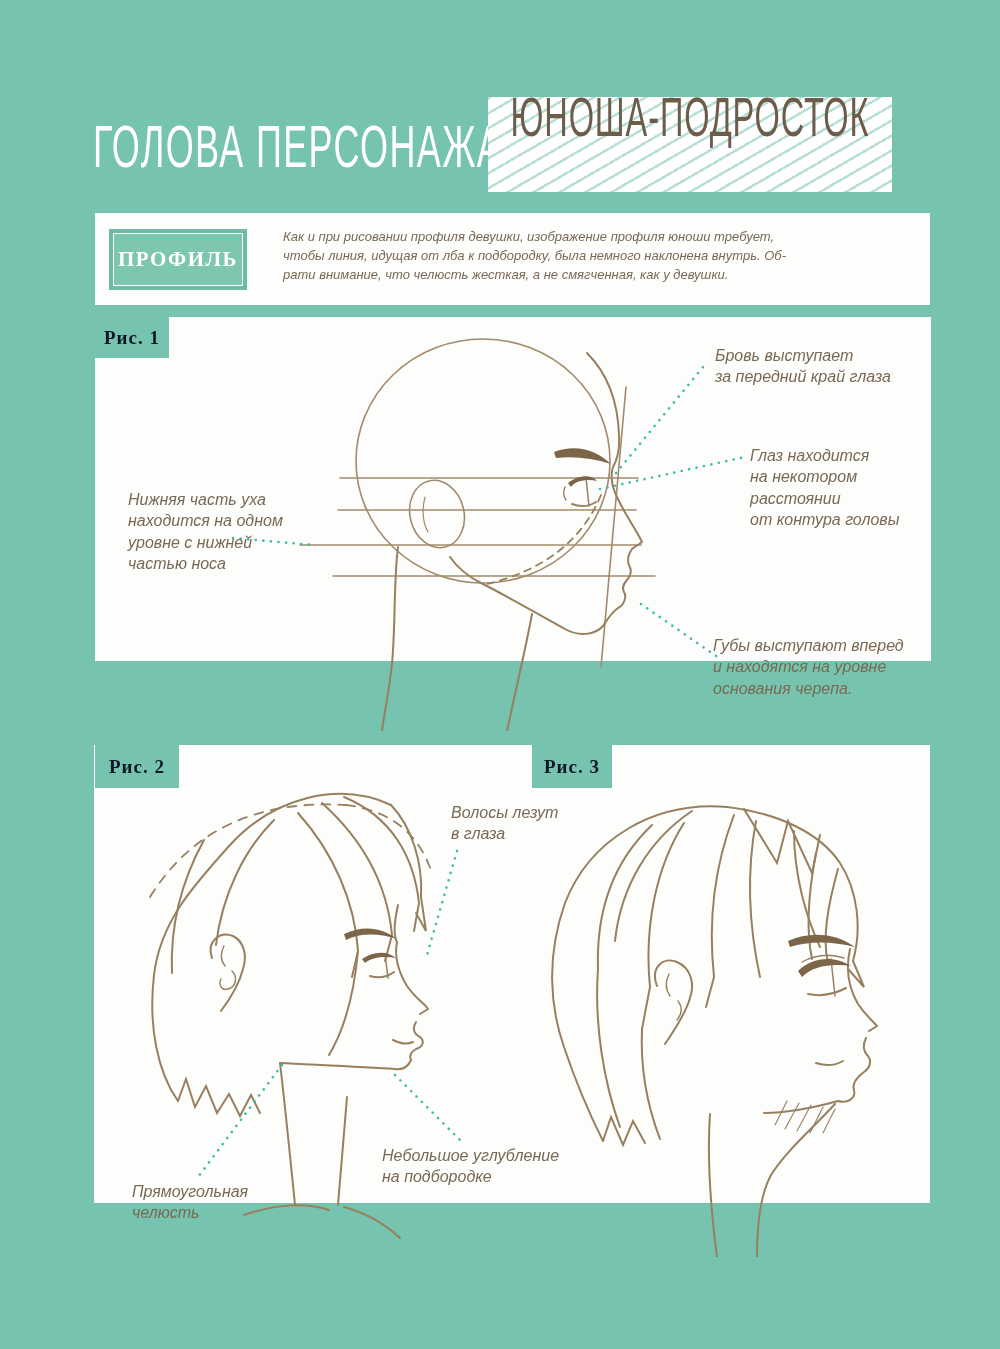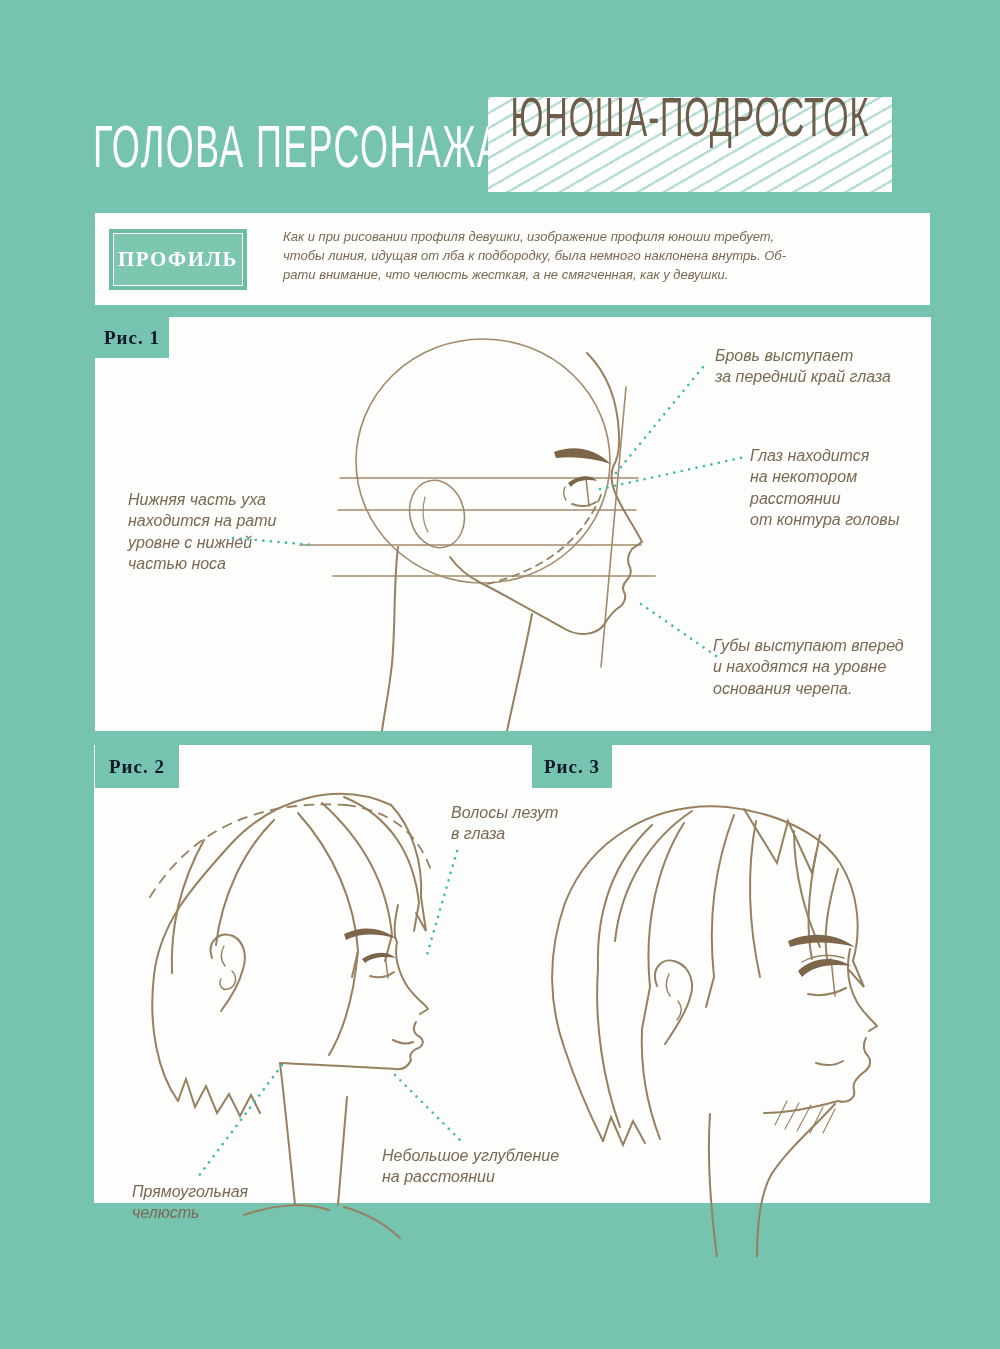--- a/index.html
+++ b/index.html
@@ -57,21 +57,21 @@
 
   
   .fig-tab{
     background:#76c4af;color:#0f172a;
     font-family:"Liberation Serif",serif;font-weight:bold;font-size:19px;
     display:flex;align-items:center;justify-content:center;
     letter-spacing:1px;
   }
 
   
-  .fig1-panel{left:95px;top:317px;width:836px;height:414px;}
+  .fig1-panel{left:95px;top:317px;width:836px;height:344px;}
   .figs23-panel{left:88px;top:745px;width:836px;height:458px;margin-left:6px;}
   .ann{
     position:absolute;
     font-style:italic;font-size:16px;line-height:1.33;
     color:#7a6952;white-space:pre-line;
   }
   svg{position:absolute;left:0;top:0;}
 </style>
 </head>
 <body>
@@ -128,21 +128,21 @@
       <line x1="546" y1="287" x2="624" y2="341"></line>
     </g>
   </svg>
   <div class="ann" style="left:620px;top:28px;">Бровь выступает
 за передний край глаза</div>
   <div class="ann" style="left:655px;top:128px;">Глаз находится
 на некотором
 расстоянии
 от контура головы</div>
   <div class="ann" style="left:33px;top:172px;">Нижняя часть уха
-находится на рати
+находится на одном
 уровне с нижней
 частью носа</div>
   <div class="ann" style="left:585px;top:318px;margin-left:33px;">Губы выступают вперед
 и находятся на уровне
 основания черепа.</div>
 </div>
 <div class="abs fig-tab" style="left:95px;top:317px;width:74px;height:41px;">
     <span>Рис. 1</span>
   </div>
 
@@ -228,21 +228,21 @@
     <g fill="none" stroke="#3ebcaa" stroke-width="2.6" stroke-linecap="round" stroke-dasharray="0.1 7.5">
       <line x1="363" y1="106" x2="333" y2="210"></line>
       <line x1="301" y1="330" x2="367" y2="396"></line>
       <line x1="188" y1="320" x2="104" y2="432"></line>
     </g>
   </svg>
 
   <div class="ann" style="left:357px;top:57px;">Волосы лезут
 в глаза</div>
   <div class="ann" style="left:288px;top:400px;">Небольшое углубление
-на расстоянии</div>
+на подбородке</div>
   <div class="ann" style="left:38px;top:436px;">Прямоугольная
 челюсть</div>
 </div>
 <div class="abs fig-tab" style="left:95px;top:745px;width:84px;height:43px;">
     <span>Рис. 2</span>
   </div>
 <div class="abs fig-tab" style="left:532px;top:745px;width:80px;height:43px;">
     <span>Рис. 3</span>
   </div>
 

